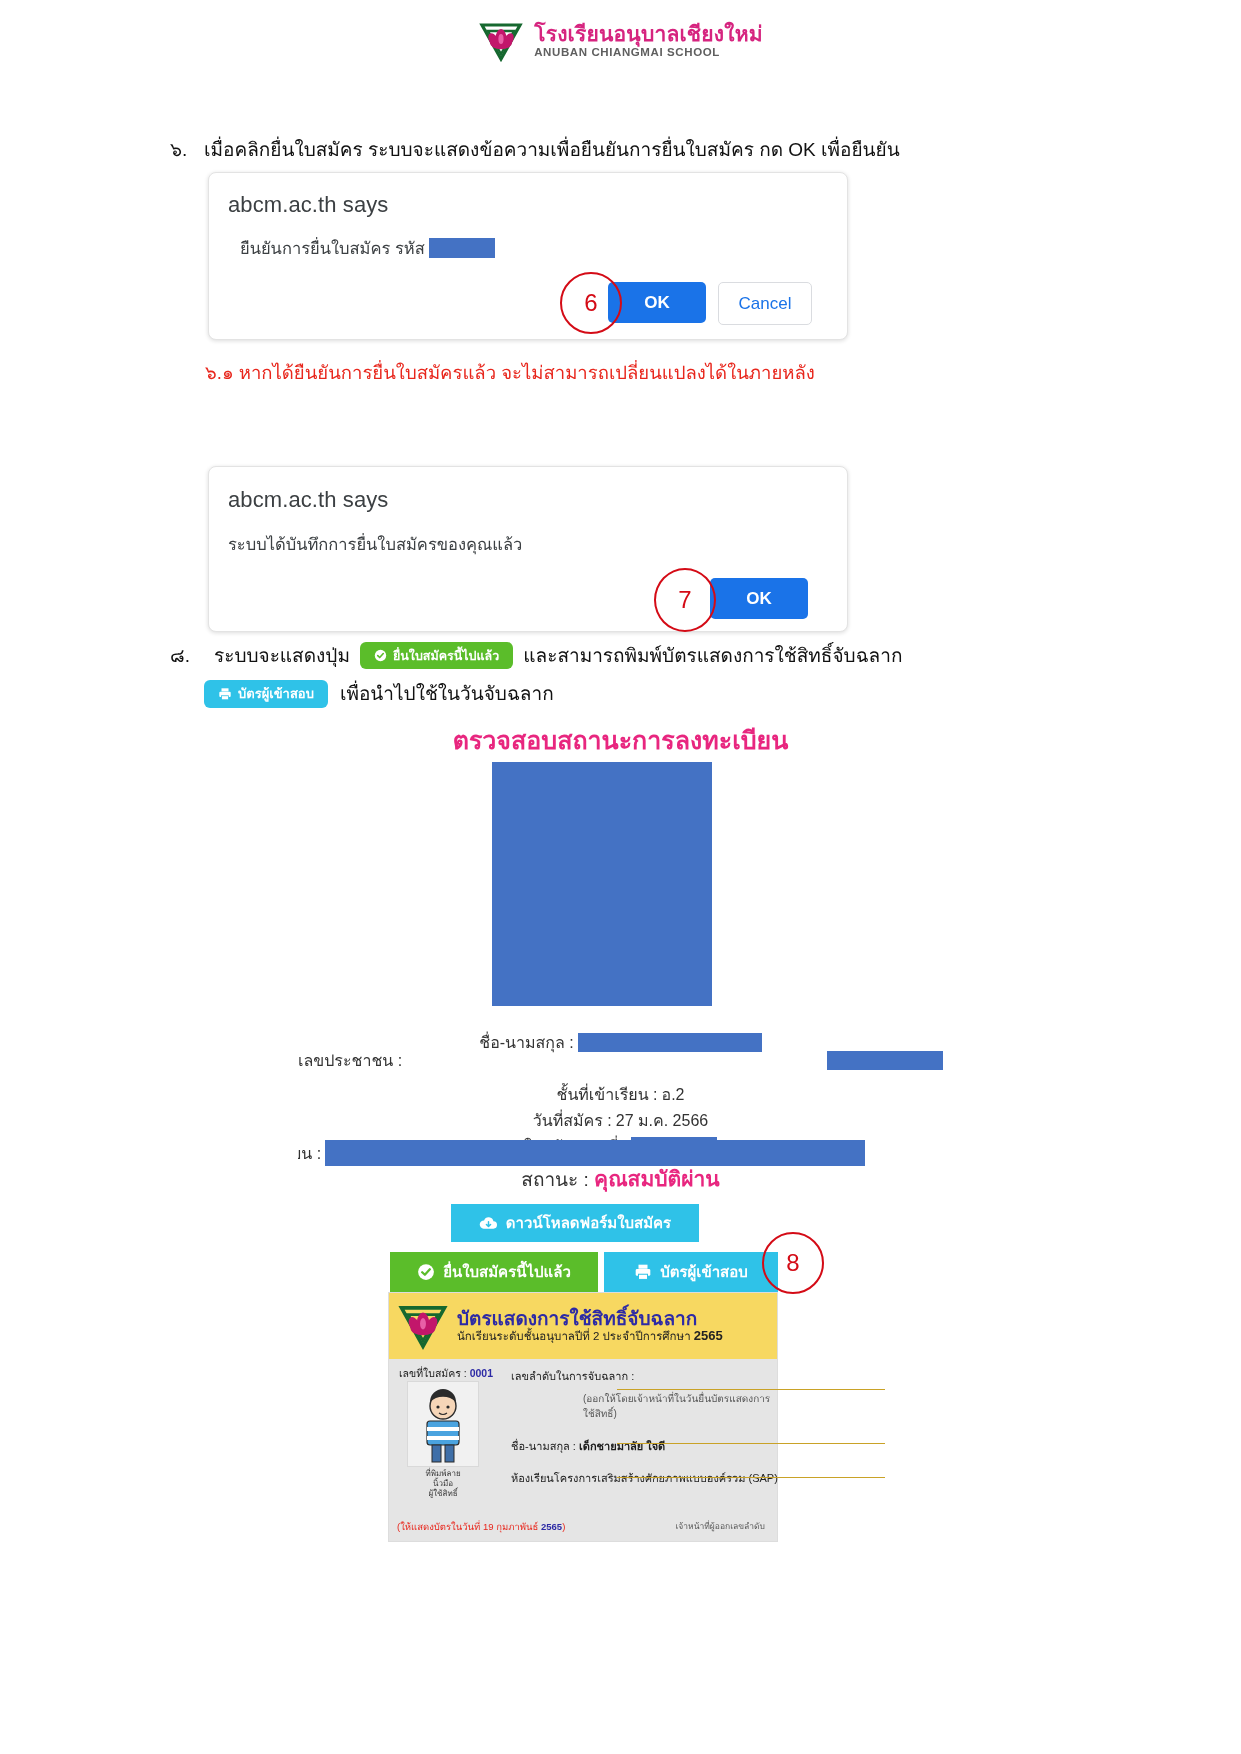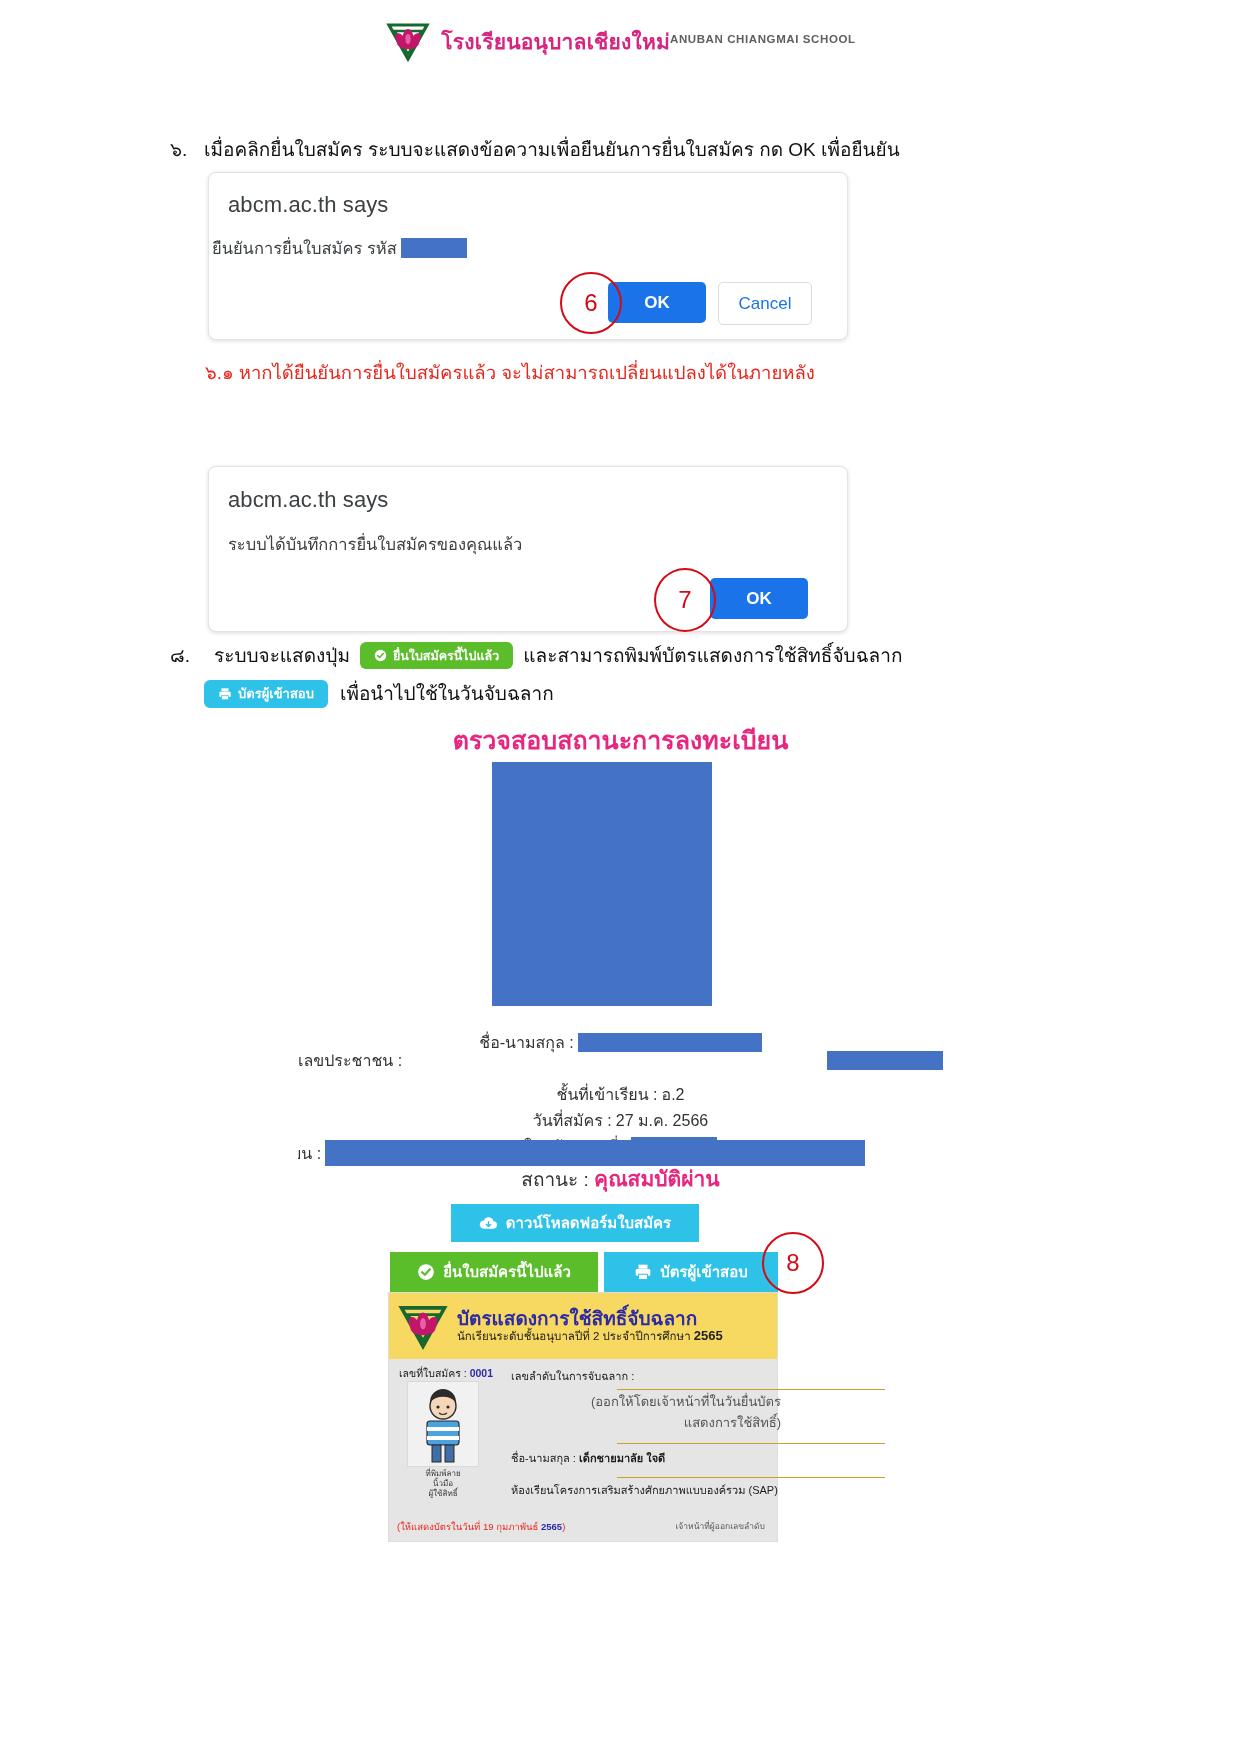--- a/index.html
+++ b/index.html
@@ -14,21 +14,21 @@
     color:#1a1a1a;
   }
   .page{position:relative;width:1241px;height:1754px;}
 
   
   .site-header{
     position:absolute; left:0; top:18px; width:1241px;
     display:flex; justify-content:center; align-items:center; gap:10px;
   }
   .logo-mark{width:46px;height:46px;position:relative;flex:0 0 auto;}
-  .logo-text{display:flex;line-height:1;}
+  .logo-text{display:flex;flex-direction:column;line-height:1;}
   .logo-th{
     font-size:21px;font-weight:bold;color:#d6247f;letter-spacing:.2px;
     white-space:nowrap;
   }
   .logo-en{
     font-size:11.5px;font-weight:bold;color:#5f5f5f;letter-spacing:.6px;
     margin-top:3px;white-space:nowrap;
   }
 
   
@@ -184,21 +184,21 @@
     background:#f1f1f1;border:1px solid #d9d9d9;box-sizing:border-box;
   }
   .kid-cap{
     position:absolute;left:14px;top:110px;width:80px;text-align:center;
     font-size:8px;line-height:1.25;color:#333;
   }
   .exam-lines{position:absolute;left:122px;top:8px;width:270px;}
   .exline{font-size:11px;color:#222;margin-bottom:2px;}
   .exline .lbl{color:#222;}
   .exline .val{font-weight:bold;color:#1b1b1b;}
-  .exline-small{font-size:13px;color:#555;padding-left:72px;text-align:right;}
+  .exline-small{font-size:10px;color:#555;padding-left:72px;}
   .exam-foot-red{
     position:absolute;left:8px;top:160px;font-size:9.5px;color:#e8261c;
   }
   .exam-foot-red b{color:#2d2aa5;}
   .exam-foot-sign{
     position:absolute;right:12px;top:160px;font-size:8.5px;color:#555;
   }
   .rule{position:absolute;background:#c9a227;height:1px;}
   
   .mask-right{
@@ -230,21 +230,21 @@
     </div>
   </div>
 
   <div class="step" style="left:170px; top:136px;">
     <span class="num">๖.</span><span>เมื่อคลิกยื่นใบสมัคร ระบบจะแสดงข้อความเพื่อยืนยันการยื่นใบสมัคร กด OK เพื่อยืนยัน</span>
   </div>
 
   <div class="dialog" style="left:208px; top:172px; width:640px; height:168px;">
   </div>
   <div class="dialog-origin" style="left:228px; top:192px;">abcm.ac.th says</div>
-  <div class="dialog-msg" style="left:212px; top:235px;">
+  <div class="dialog-msg" style="left:240px; top:235px;">
     <span>ยืนยันการยื่นใบสมัคร รหัส</span>
     <span class="redact" style="width:66px;"></span>
   </div>
   <div class="btn-ok" style="left:608px; top:282px; width:98px; height:41px;">OK</div>
   <div class="btn-cancel" style="left:718px; top:282px; width:92px; height:41px;">Cancel</div>
   <div class="callout" style="left:560px; top:272px; width:58px; height:58px;">6</div>
 
   <div class="step-note" style="left:205px; top:358px;">๖.๑ หากได้ยืนยันการยื่นใบสมัครแล้ว จะไม่สามารถเปลี่ยนแปลงได้ในภายหลัง</div>
 
 

